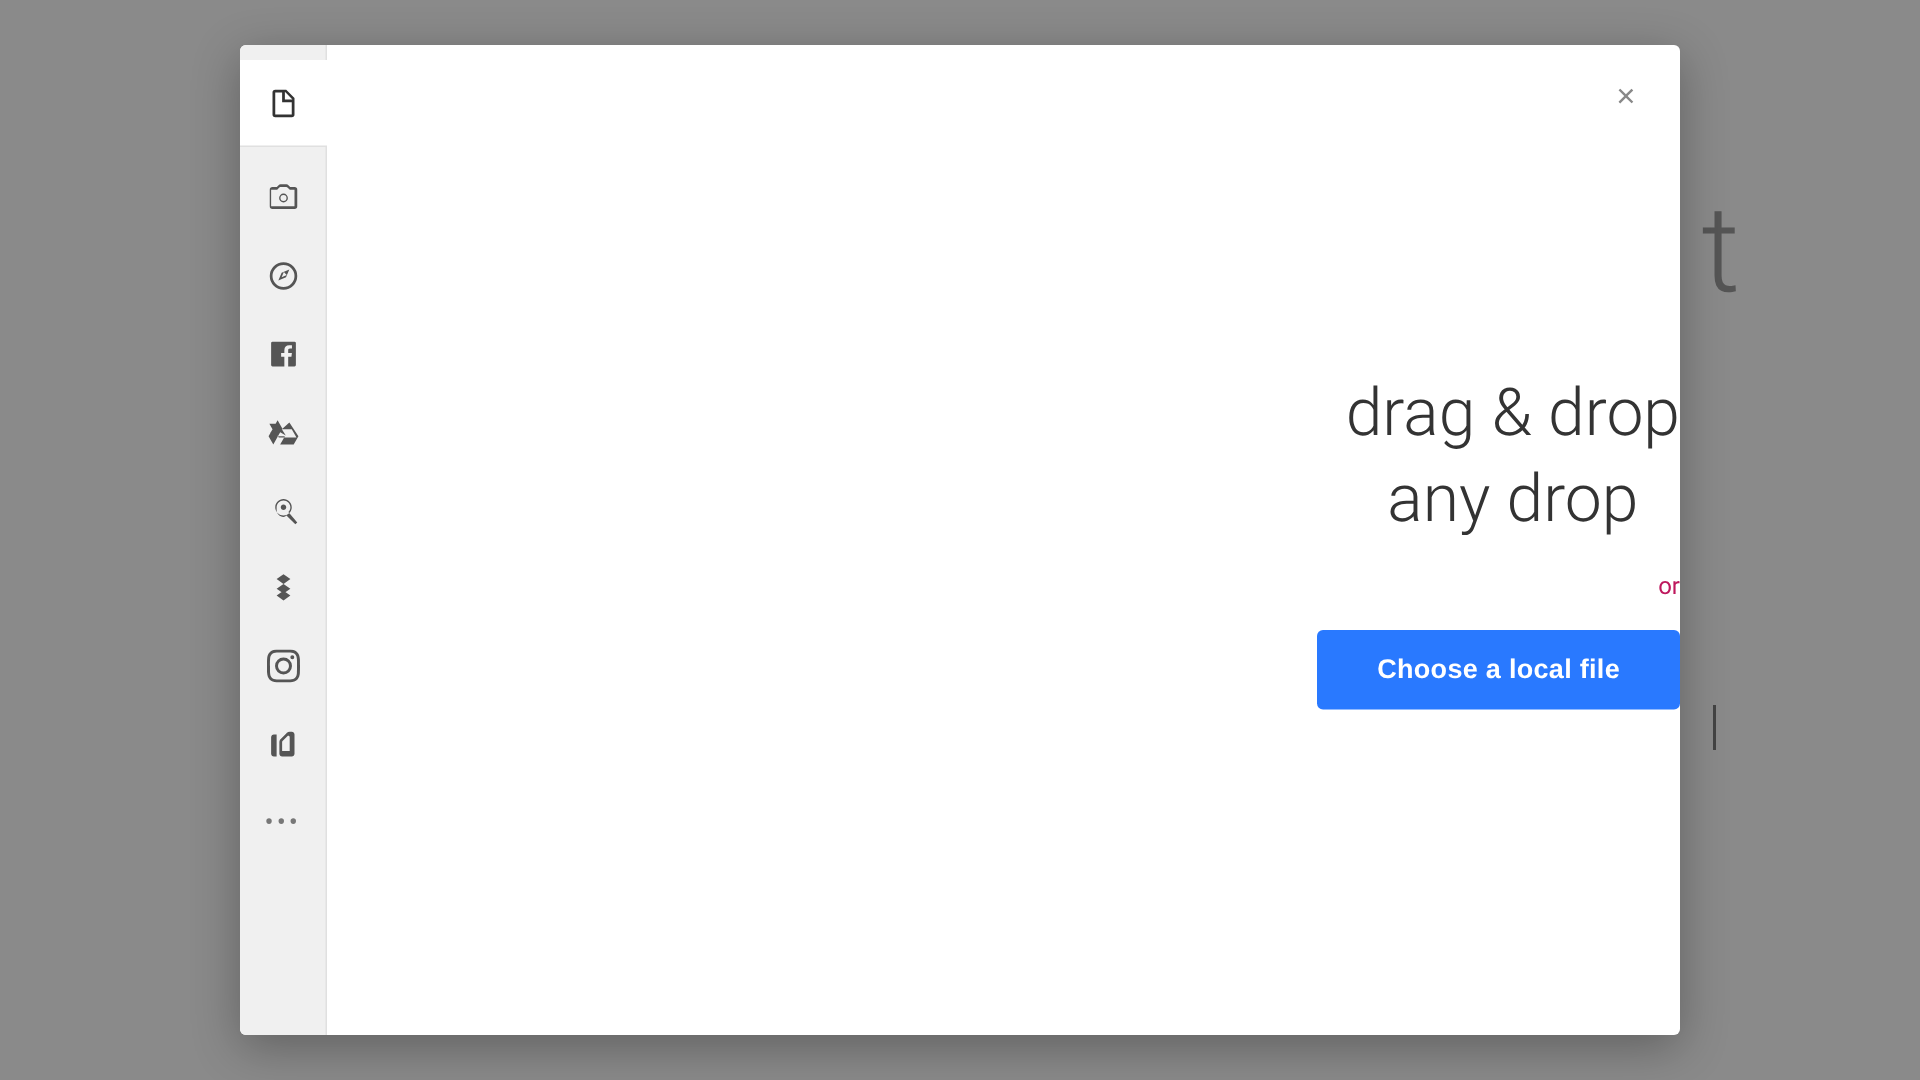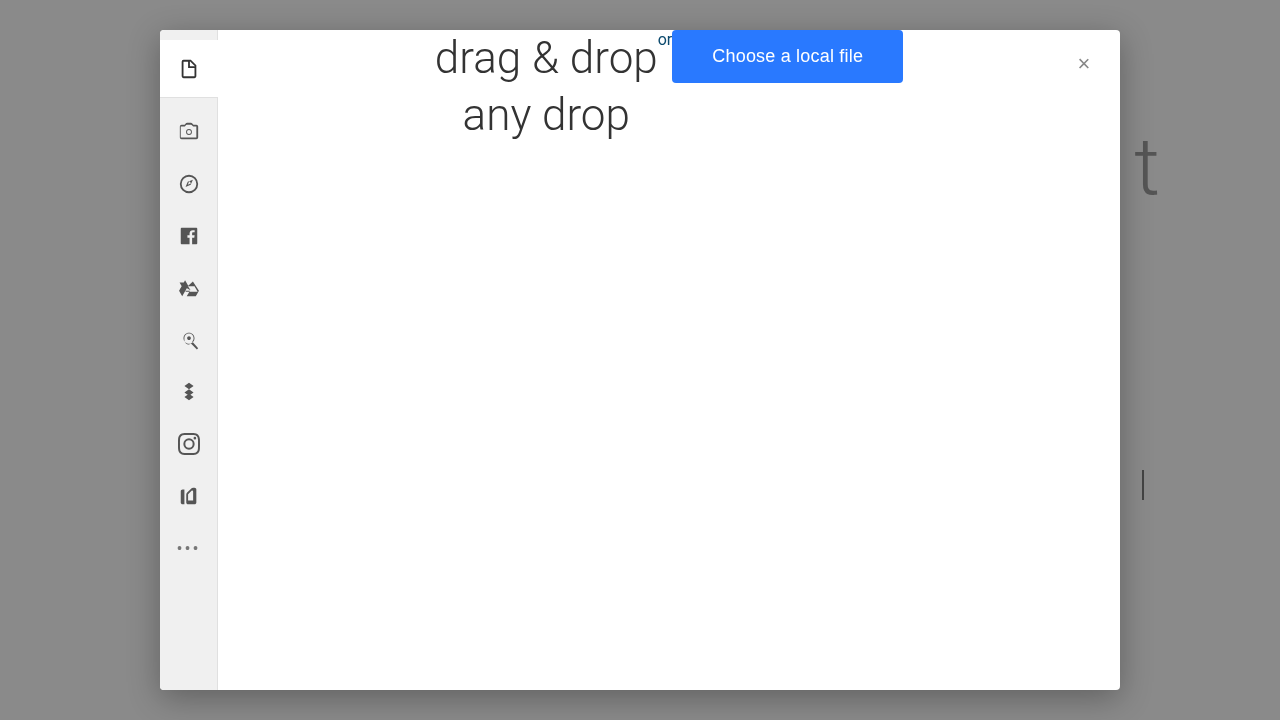--- a/index.html
+++ b/index.html
@@ -137,48 +137,49 @@
       justify-content: center;
       color: #888;
       font-size: 22px;
       font-weight: 300;
     }
 
     
     .drop-zone {
       flex: 1;
       display: flex;
-      align-items: flex-start;
+      flex-direction: column;
+      align-items: flex-end;
       justify-content: center;
       gap: 0;
     }
 
     .drag-drop-text {
       font-size: 44px;
       font-weight: 300;
       color: #333;
       text-align: center;
       line-height: 1.3;
       margin-bottom: 20px;
     }
 
     .or-text {
       font-size: 16px;
-      color: #0c4a6e;
+      color: #be185d;
       margin-bottom: 20px;
     }
 
     .choose-button {
       background: #2979ff;
       color: #fff;
       border: none;
       border-radius: 4px;
       padding: 16px 40px;
       font-size: 18px;
-      font-weight: 400;
+      font-weight: 700;
       cursor: pointer;
       letter-spacing: 0.2px;
     }
   </style>
 </head>
 <body>
 
 <div class="bg-text">t</div>
 <div class="bg-cursor"></div>
 

